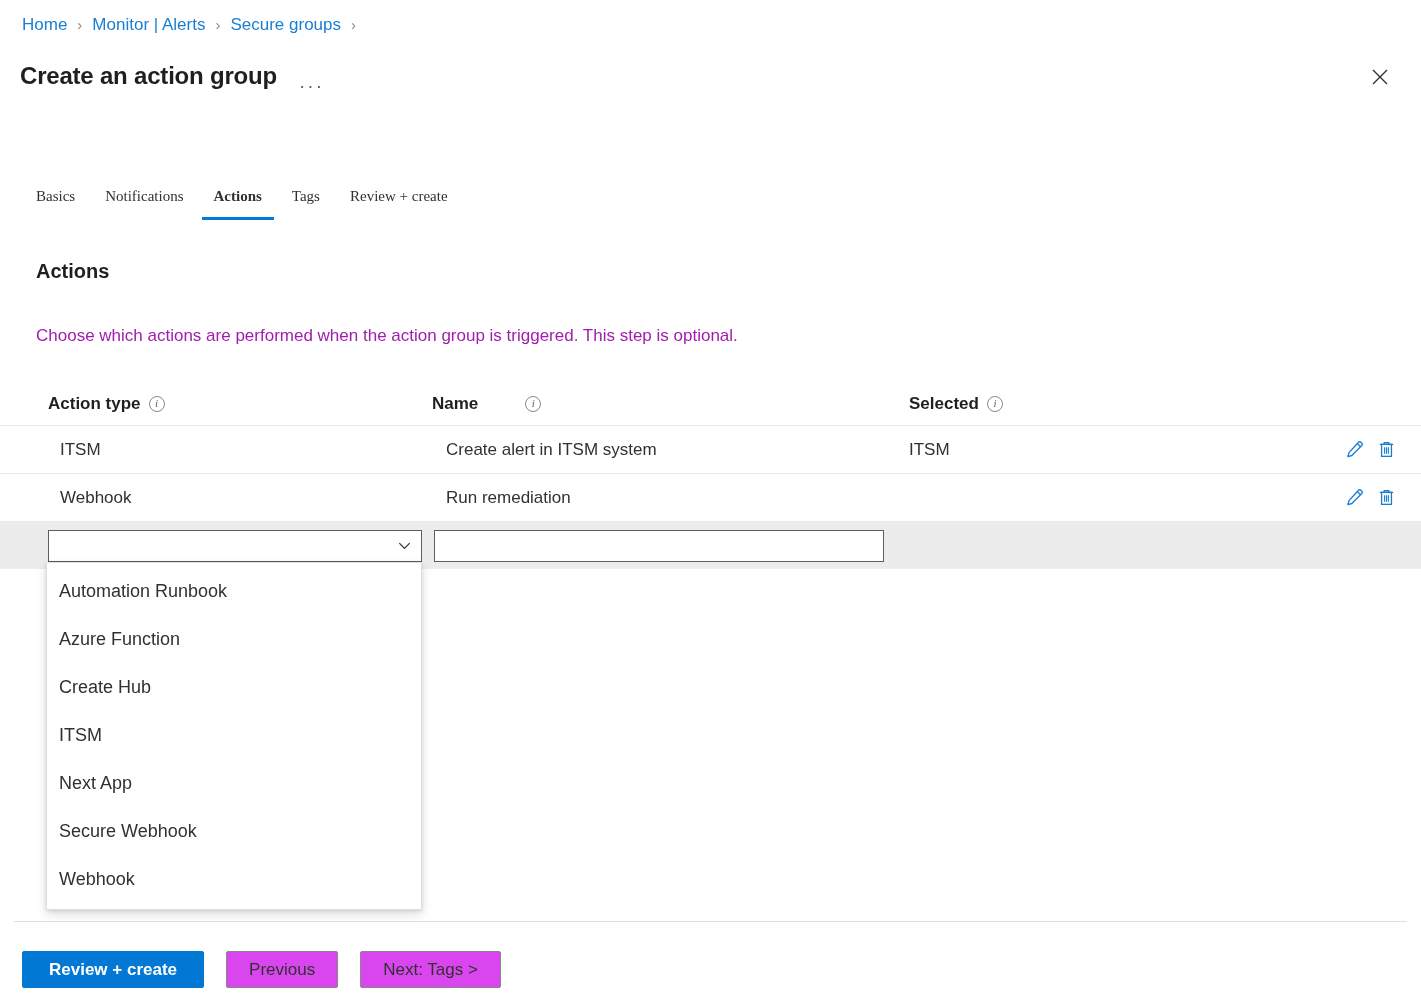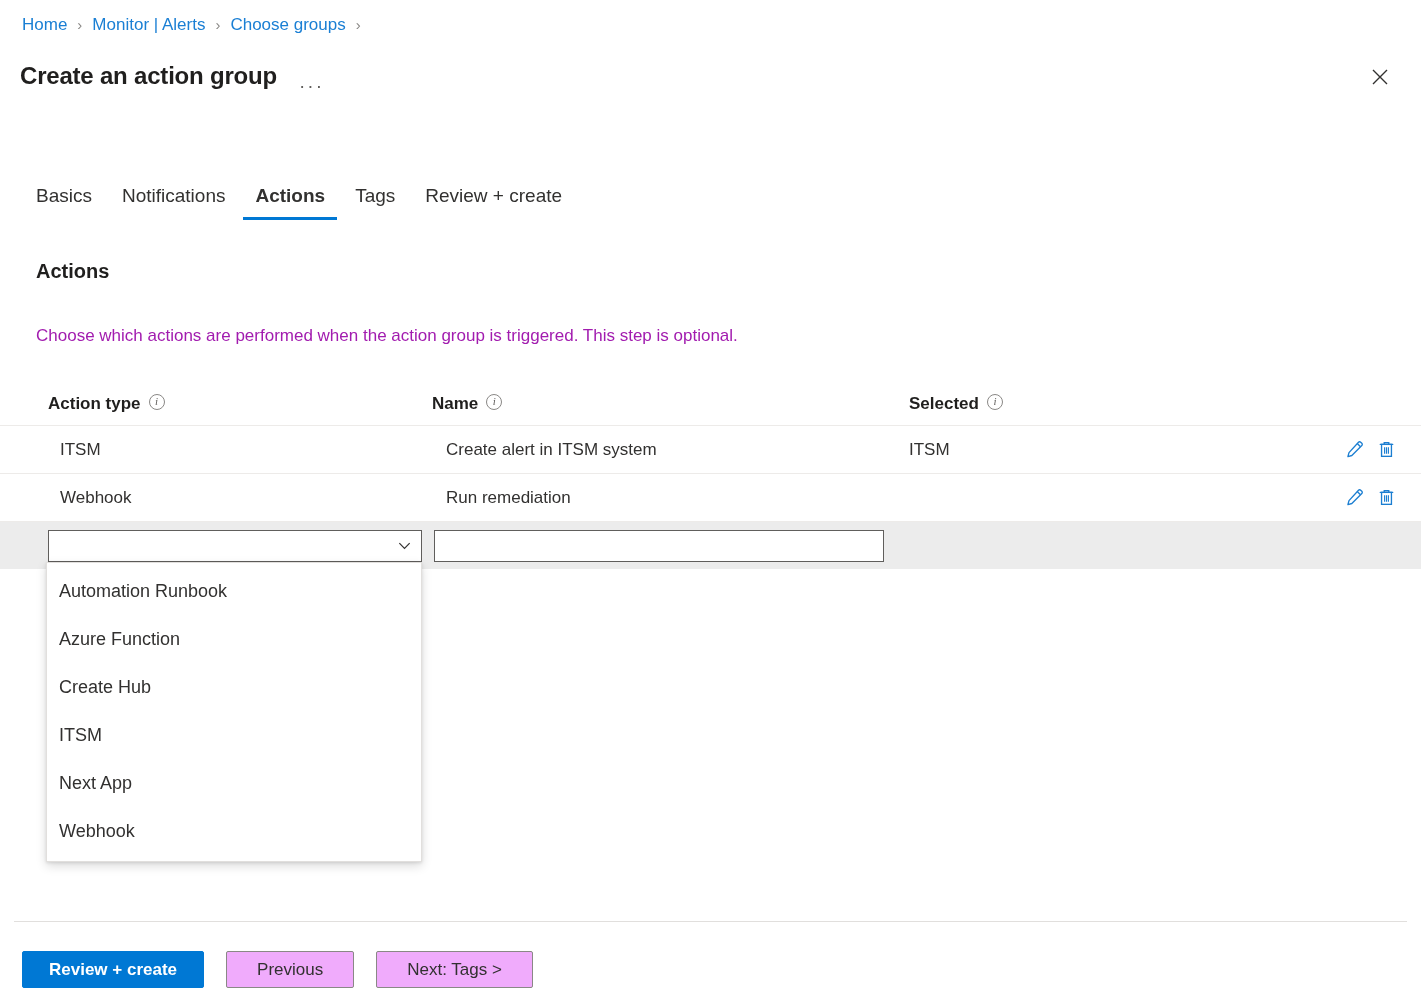--- a/index.html
+++ b/index.html
@@ -68,28 +68,29 @@
   }
 
   
   .tabs {
     position: absolute;
     left: 34px; top: 178px;
     display: flex; align-items: flex-end;
     height: 42px;
   }
   .tab {
-    font-size: 19px;
+    font-size: 15px;
     color: #323130;
     padding: 0 12px 12px 12px;
     margin-right: 6px;
     cursor: pointer;
     position: relative;
     line-height: 24px;
     white-space: nowrap;
+    font-family: Liberation Serif, serif;
   }
   .tab:first-child { margin-left: -10px; }
   .tab.active { font-weight: 700; }
   .tab.active::after {
     content: "";
     position: absolute;
     left: 0; right: 0; bottom: 0;
     height: 3px;
     background: #0078d4;
   }
@@ -129,29 +130,29 @@
     font-weight: 700;
     color: #201f1e;
   }
   .t-body-row {
     height: 48px;
     font-size: 17px;
     color: #323130;
     border-top: 1px solid #edebe9;
   }
   .col-type   { width: 384px; flex: none; }
-  .col-name   { width: 465px; flex: none; }
+  .col-name   { width: 465px; flex: none; gap: 39px; }
   .col-sel    { width: 420px; flex: none; margin-left: 12px; }
   .t-head .col-type { padding-left: 0px; }
   .t-body-row .col-type { padding-left: 12px; }
   .t-body-row .col-name { padding-left: 14px; }
   .t-body-row .col-sel  { padding-left: 0px; }
   .t-head .col-name { padding-left: 0px; }
 
-  .hdr-cell { display: flex; }
+  .hdr-cell { display: flex; align-items: center; }
   .info-icon {
     display: inline-flex;
     align-items: center; justify-content: center;
     width: 16px; height: 16px;
     border: 1px solid #8a8886;
     border-radius: 50%;
     font-size: 11px;
     font-style: italic;
     font-family: "Liberation Serif", serif;
     color: #605e5c;
@@ -243,44 +244,44 @@
     left: 22px; top: 951px;
     display: flex;
     align-items: center;
     gap: 22px;
   }
   .btn {
     height: 37px;
     font-size: 17px;
     font-family: "Liberation Sans", sans-serif;
     border: 1px solid #8a8886;
-    background: #f0abfc;
-    color: #323130;
-    padding: 0 30px;
+    background: #d946ef;
+    color: #323130;
+    padding: 0 22px;
     cursor: pointer;
     border-radius: 2px;
     white-space: nowrap;
   }
   .btn-primary {
     background: #0078d4;
     border-color: #0078d4;
     color: #ffffff;
     font-weight: 600;
     padding: 0 26px;
   }
 </style>
 </head>
 <body>
 
 <div class="breadcrumb">
   <span class="crumb-link">Home</span>
   <span class="crumb-sep">›</span>
   <span class="crumb-link">Monitor | Alerts</span>
   <span class="crumb-sep">›</span>
-  <span class="crumb-link">Choose groups</span>
+  <span class="crumb-link">Secure groups</span>
   <span class="crumb-sep">›</span>
 </div>
 
 <div class="title-row">
   <h1 class="page-title">Create an action group</h1>
   <span class="ellipsis-btn">···</span>
 </div>
 
 <div class="close-btn">
   <svg width="18" height="18" viewBox="0 0 18 18">
@@ -370,20 +371,21 @@
   </div>
 
 </div>
 
 <div class="dd-panel">
   <div class="dd-item">Automation Runbook</div>
   <div class="dd-item">Azure Function</div>
   <div class="dd-item">Create Hub</div>
   <div class="dd-item">ITSM</div>
   <div class="dd-item">Next App</div>
+  <div class="dd-item">Secure Webhook</div>
   <div class="dd-item">Webhook</div>
 </div>
 
 <div class="footer-sep"></div>
 <div class="footer">
   <button class="btn btn-primary">Review + create</button>
   <button class="btn">Previous</button>
   <button class="btn">Next: Tags &gt;</button>
 </div>
 

